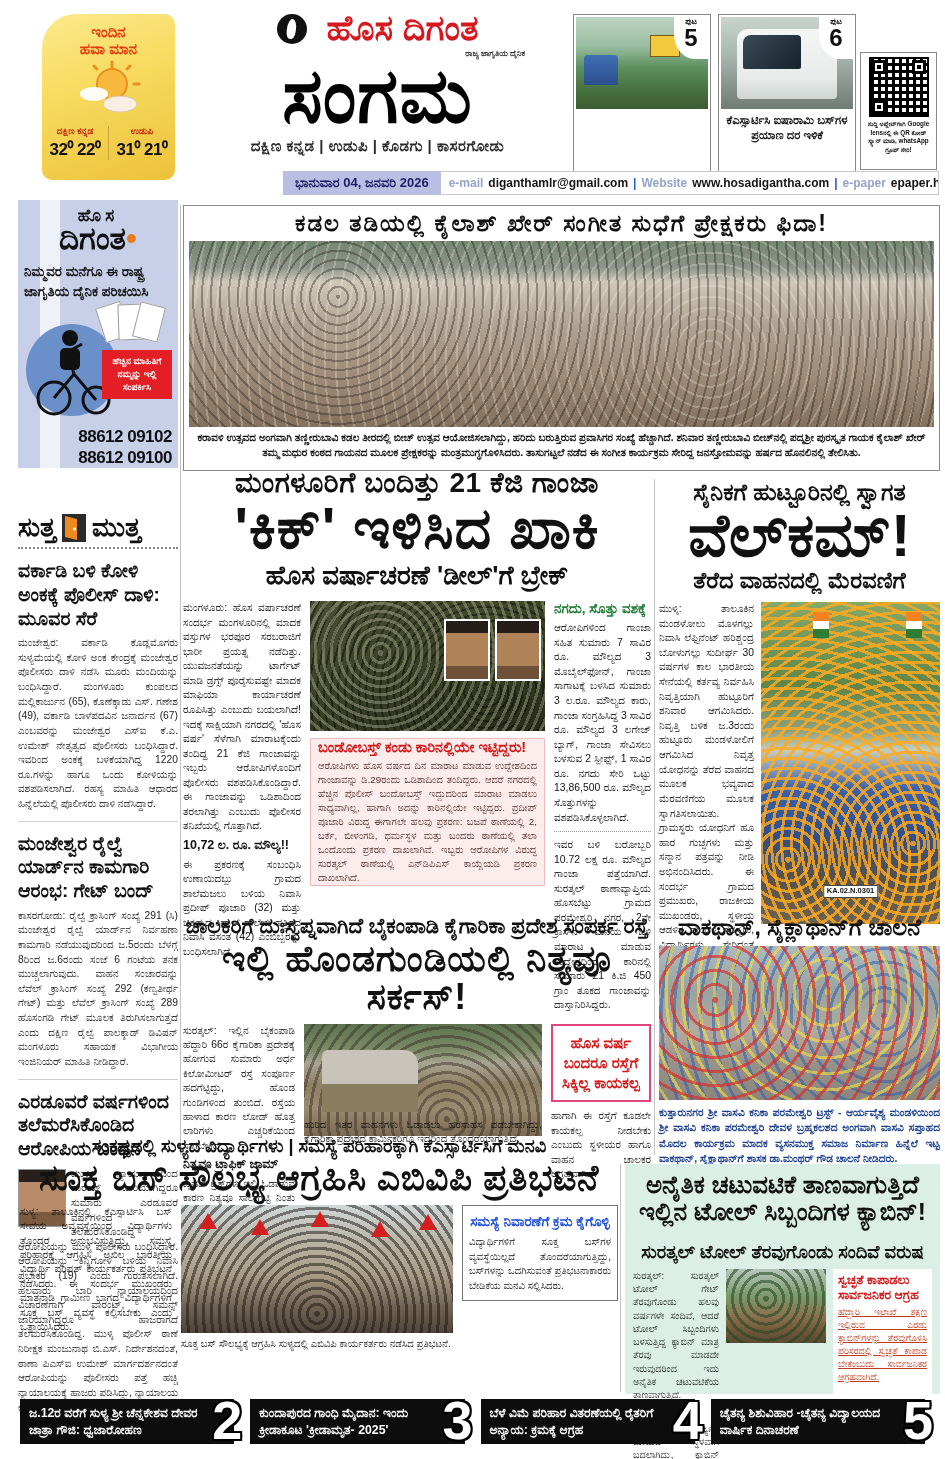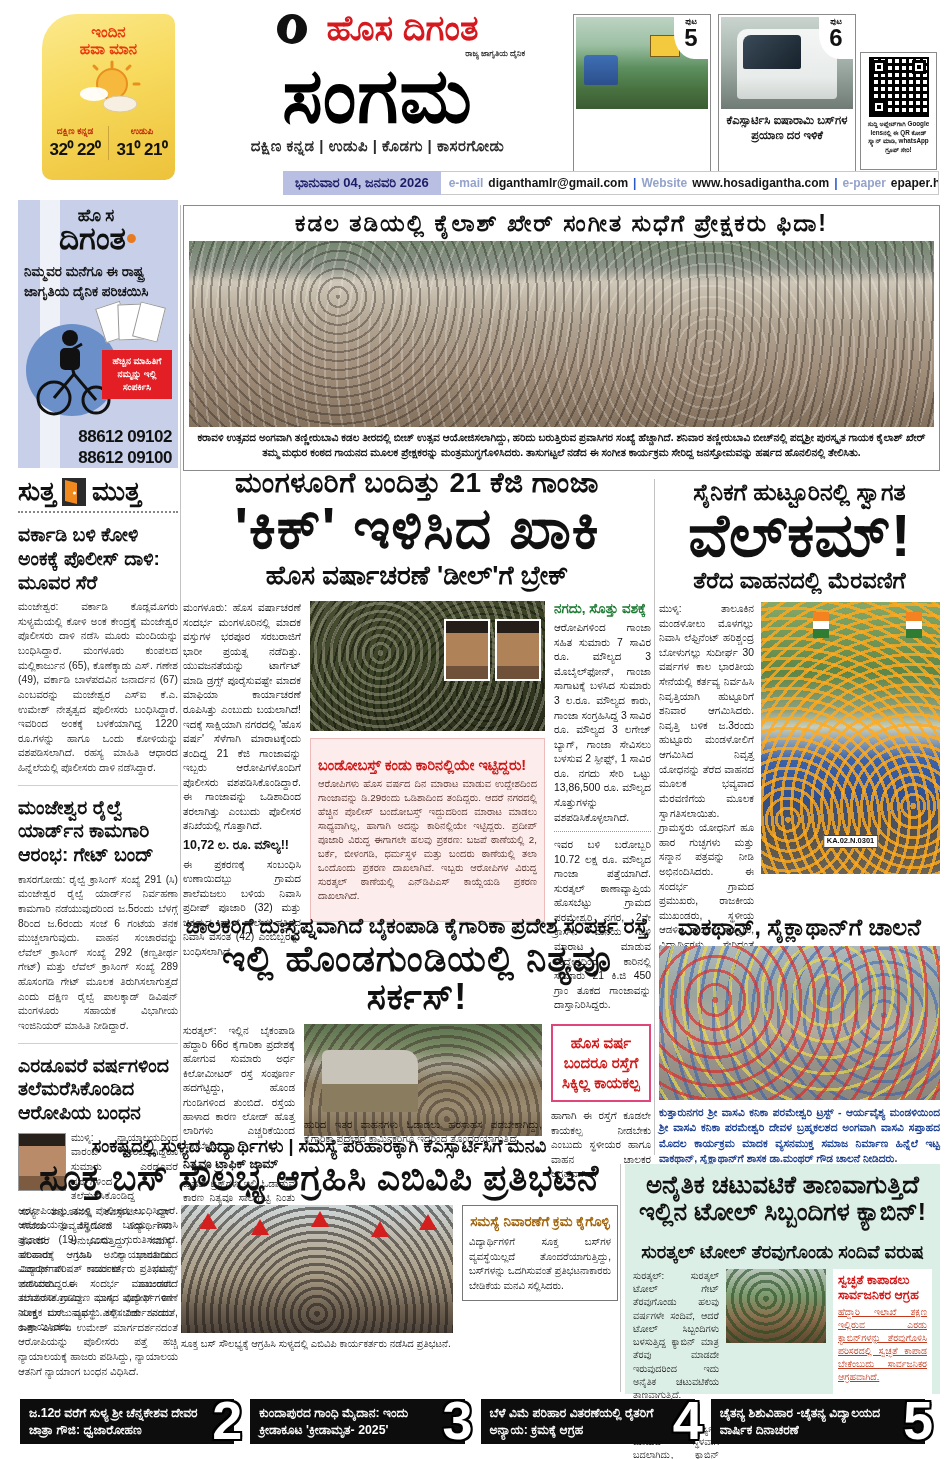--- a/index.html
+++ b/index.html
@@ -65,21 +65,21 @@
   .pitch { font-size:13.5px; font-weight:800; text-align:left; line-height:1.5; margin-top:8px; }
   .illus { position:relative; height:118px; margin-top:6px; }
   .blue-circle { position:absolute; left:2px; top:16px; width:92px; height:92px; border-radius:50%; background:#6b8fc9; }
   .papers { position:absolute; right:6px; top:-4px; width:66px; height:40px; }
   .papers i { position:absolute; width:26px; height:36px; background:#fff; border:1px solid #999; }
   .papers i:nth-child(1){ left:0; transform:rotate(-18deg);} .papers i:nth-child(2){ left:18px; transform:rotate(-2deg);} .papers i:nth-child(3){ left:36px; transform:rotate(14deg);}
   .contact-box { position:absolute; right:0; top:42px; width:70px; background:#e31e24; color:#fff; font-size:9px; font-weight:800; text-align:center; line-height:1.45; padding:5px 3px; }
   .phones { text-align:right; font-size:17px; font-weight:900; line-height:1.25; letter-spacing:-0.5px; }
 
   .sutta { left:18px; top:476px; width:160px; }
-  .sutta-head { display:flex; align-items:center; gap:5px; font-size:26px; font-weight:900; border-bottom:2px dotted #888; padding-bottom:4px; }
+  .sutta-head { display:flex; align-items:center; gap:5px; font-size:26px; font-weight:900; border-bottom:2px dotted #888; padding-bottom:4px;margin-top:36px; }
   .door { width:26px; height:30px; flex:0 0 auto; }
   .side-art { margin-top:10px; }
   .side-hl { font-size:19px; font-weight:900; line-height:1.25; }
   .side-body { font-size:10.3px; line-height:1.42; margin-top:6px; color:#222; }
   .hrline { border-top:1px solid #cfcfcf; margin:9px 0 0 0; }
   .mug { float:left; width:48px; height:58px; margin:2px 5px 2px 0; background:linear-gradient(180deg,#27201b 0 22%, #b98b68 22% 75%, #7d5b40 75%); border:1px solid #999; }
 
   
   .lead { left:183px; top:205px; width:757px; height:266px; border:1px solid #8a8a8a; padding:4px 5px; }
   .lead-hl { font-size:23px; font-weight:900; text-align:center; letter-spacing:2px; }
@@ -100,34 +100,34 @@
   .gc2 { width:235px; }
   .gc3 { flex:1; }
   .value-line { font-weight:900; font-size:12.5px; margin:3px 0; }
   .ganja-photo { position:relative; height:130px;
     background:
       repeating-radial-gradient(circle at 30% 40%, rgba(230,225,200,.3) 0 3px, transparent 3px 8px),
       repeating-radial-gradient(circle at 75% 70%, rgba(0,0,0,.4) 0 2px, transparent 2px 7px),
       linear-gradient(160deg,#4a4f33 0%,#3a4226 45%,#262b18 100%); }
   .mugshots { position:absolute; right:4px; top:18px; display:flex; gap:5px; }
   .mugshots i { width:46px; height:62px; border:2px solid #fff; background:linear-gradient(180deg,#241d18 0 20%, #b08257 20% 78%, #6e5138 78%); }
-  .redbox { margin-top:7px; background:#fdecec; border:1px solid #eebbbb; padding:18px 7px; }
+  .redbox { margin-top:7px; background:#fdecec; border:1px solid #eebbbb; padding:0 7px; }
   .redbox-title { color:#d21414; font-weight:900; font-size:14.5px; line-height:1.2; }
   .redbox-body { font-size:9.8px; line-height:1.42; color:#4d2a22; margin-top:3px; }
   .green-head { color:#1d7a33; font-weight:700; font-size:13.5px; line-height:1.2; }
   .dotted-div { border-top:1px dotted #999; margin:6px 0; }
 
   
   .welcome { left:659px; top:479px; width:281px; }
   .wel-kick { font-size:23px; font-weight:900; text-align:center; }
   .wel-hl { font-size:60px; font-weight:900; text-align:center; line-height:1.0; }
   .wel-sub { font-size:22.5px; font-weight:800; text-align:center; margin-top:2px; }
   .wel-row { display:flex; gap:7px; margin-top:8px; font-size:10.3px; line-height:1.42; }
   .wel-text { width:95px; }
-  .jeep-photo { position:relative; flex:1; height:272px;
+  .jeep-photo { position:relative; flex:1; height:322px;
     background:
       repeating-radial-gradient(circle at 15% 80%, rgba(255,170,30,.8) 0 3px, transparent 3px 10px),
       repeating-radial-gradient(circle at 85% 75%, rgba(255,170,30,.8) 0 3px, transparent 3px 10px),
       linear-gradient(180deg,#86a869 0%,#5e8648 26%,#8da07e 40%,#c8cdb9 46%,#3c62a8 58%,#2f4f8d 72%,#57524a 86%,#6b6354 100%); }
   .flagL,.flagR { position:absolute; top:10px; width:16px; height:26px; background:linear-gradient(180deg,#f58220 33%,#fff 33% 66%,#2e7d32 66%); }
   .flagL{ left:52px; } .flagR{ right:18px; }
   .plate { position:absolute; bottom:26px; left:50%; transform:translateX(-50%); background:#fff; color:#111; font-size:7.5px; font-weight:800; padding:0 3px; border:1px solid #444; }
 
   
   .road { left:183px; top:914px; width:468px; }
@@ -164,21 +164,21 @@
   .abvp-cols { display:flex; gap:9px; margin-top:8px; font-size:10.3px; line-height:1.4; }
   .ac1 { width:152px; }
   .ac2 { width:272px; }
   .ac3 { flex:1; }
   .protest-photo { position:relative; height:128px; overflow:hidden;
     background:
       repeating-radial-gradient(circle at 50% 85%, rgba(25,20,18,.5) 0 3px, transparent 3px 8px),
       linear-gradient(180deg,#cfd8da 0%,#b9b2a2 30%,#a89c86 55%,#6f6252 80%,#4e443a 100%); }
   .flag { position:absolute; width:0; height:0; border-left:9px solid transparent; border-right:9px solid transparent; border-bottom:16px solid #d41f1f; }
   .abvp-box { border:1px solid #777; padding:7px 6px; background:#fff; }
-  .abvp-box-title { color:#a16207; font-weight:900; font-size:13.5px; text-align:center; line-height:1.3; }
+  .abvp-box-title { color:#1d4ed8; font-weight:900; font-size:13.5px; text-align:center; line-height:1.3; }
   .abvp-box-body { font-size:10px; line-height:1.45; margin-top:5px; }
 
   
   .toll { left:625px; top:1164px; width:315px; height:230px; background:#dcefe7; padding:7px 8px; }
   .toll-hl { font-size:24.5px; font-weight:900; text-align:center; line-height:1.12; }
   .toll-sub { font-size:18px; font-weight:800; text-align:center; margin-top:16px; }
   .toll-cols { display:flex; gap:7px; margin-top:6px; font-size:9.6px; line-height:1.38; }
   .tc1 { width:86px; }
   .toll-photo { width:100px; height:74px; flex:0 0 auto;
     background:

